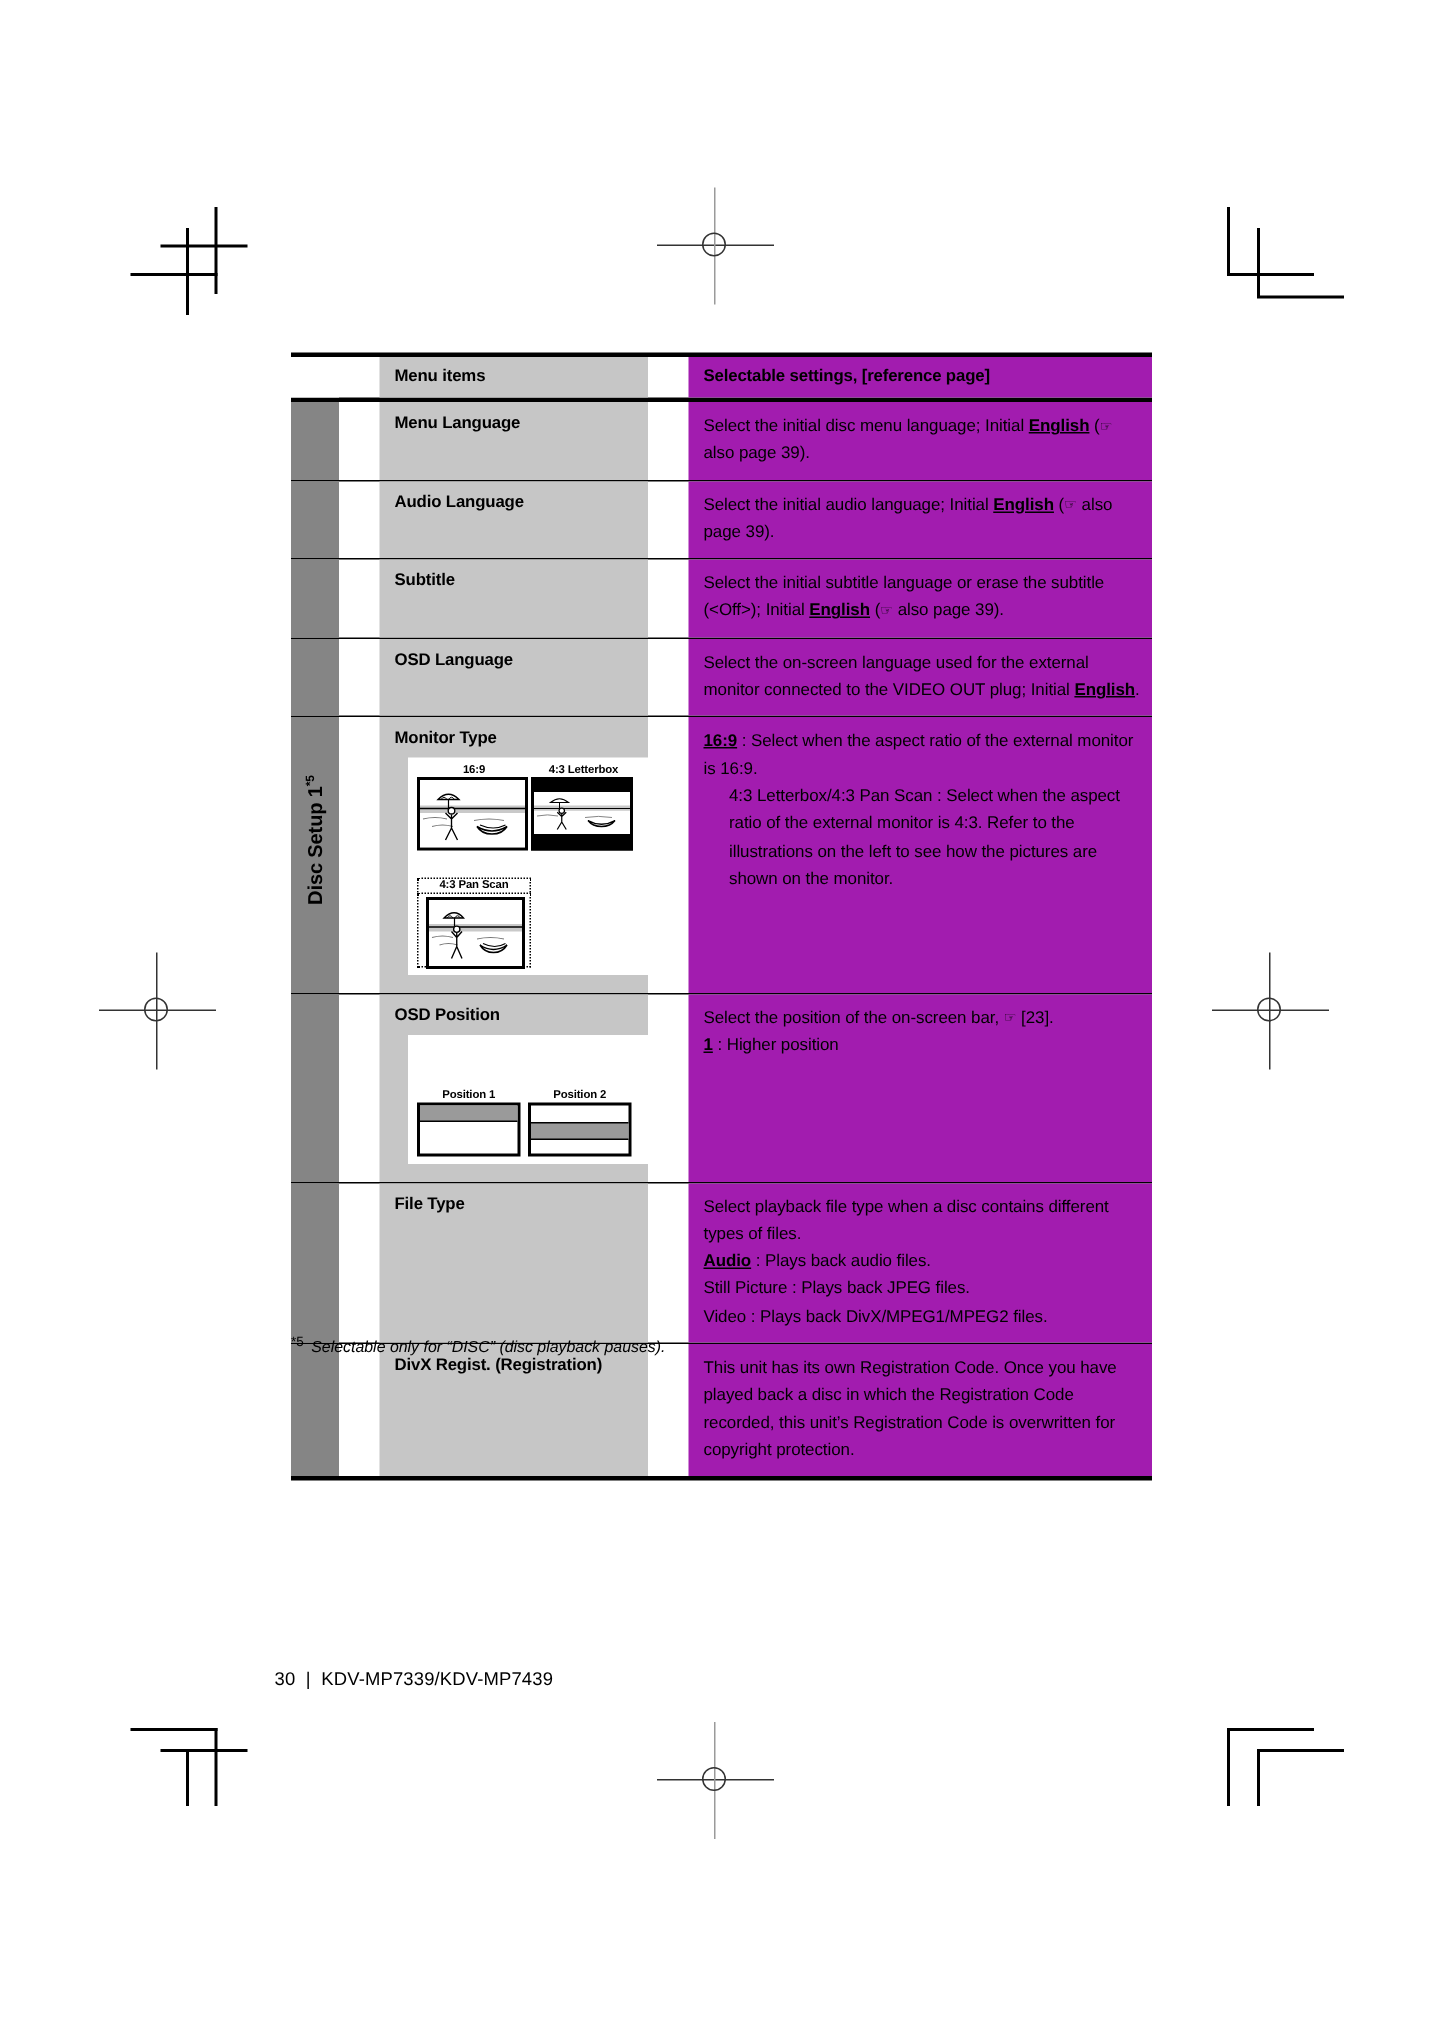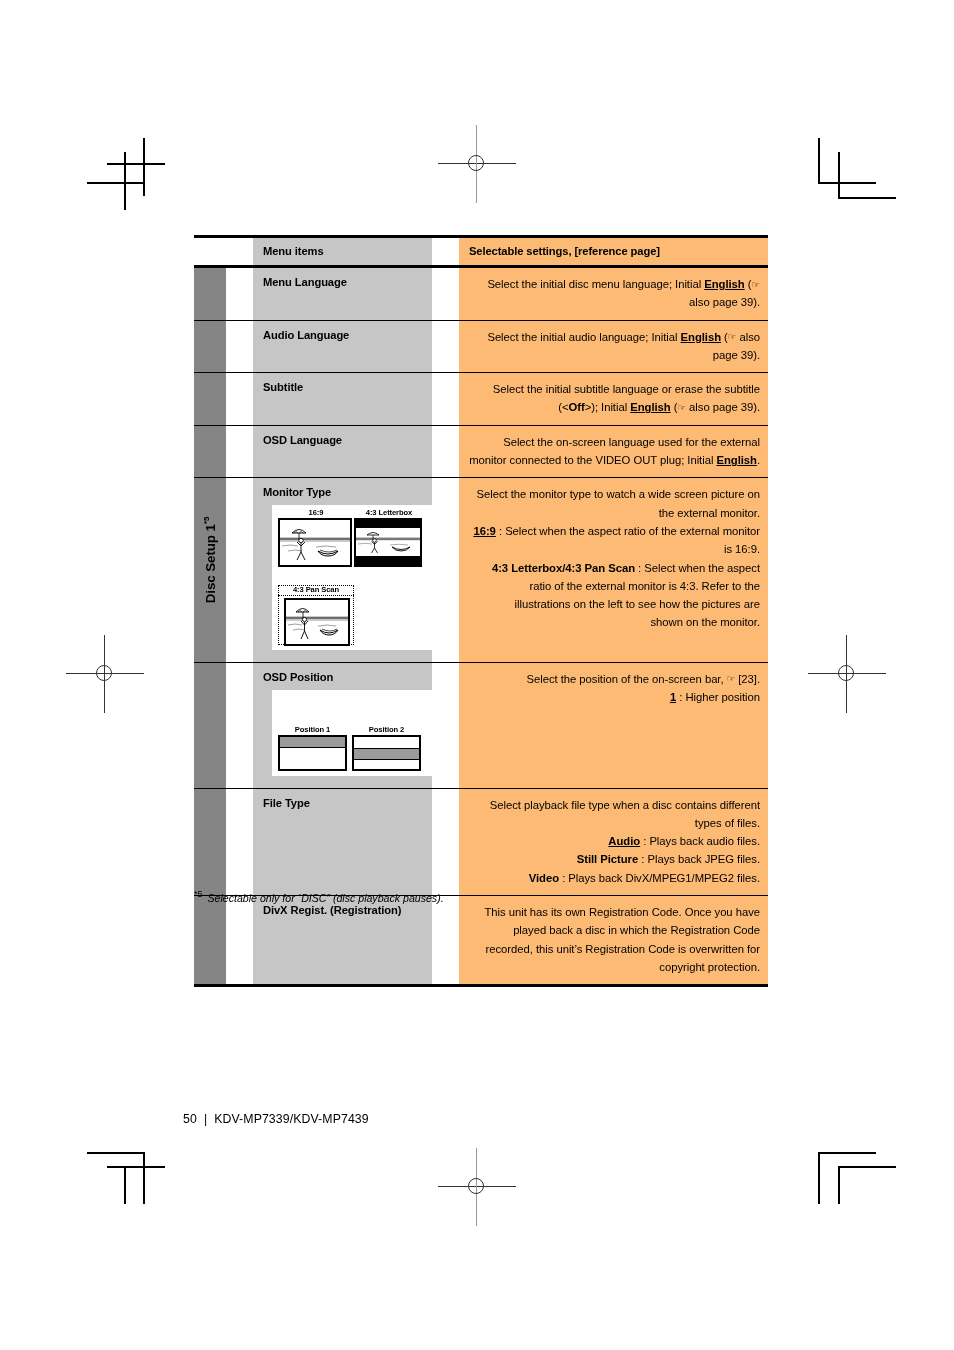--- a/index.html
+++ b/index.html
@@ -68,43 +68,42 @@
 
   .cell-item {
     flex: 0 0 179px;
     width: 179px;
     background: #c6c6c6;
     padding: 7px 0 8px 10px;
     box-sizing: border-box;
   }
   .cell-desc {
     flex: 1 1 auto;
-    background: #fdba74;
+    background: #a21caf;
     padding: 7px 8px 8px 10px;
     box-sizing: border-box;
   }
 
   .row.header .cell-item,
   .row.header .cell-desc { padding-top: 6px; padding-bottom: 7px; }
 
   .item-label {
     font-size: 11.2px;
     font-weight: bold;
     letter-spacing: -0.1px;
     line-height: 1.25;
   }
   .desc-line {
     font-size: 11.3px;
     line-height: 1.62;
     letter-spacing: -0.05px;
-    text-align: right;
   }
   .desc-line.hang   { padding-left: 17px; }
 
-  b, .b { font-weight: bold; }
+  b, .b { font-weight: normal; }
   .u  { font-weight: bold; text-decoration: underline; }
   .hand {
     font-size: 9.5px;
     letter-spacing: 0;
     position: relative;
     top: -0.5px;
   }
 
   
   .illus {
@@ -374,21 +373,20 @@
                   <path d="M36 29 q8 4 15 0" stroke="#000" stroke-width="0.7" fill="none"></path>
                 </svg>
               </div>
             </div>
           </div>
         </div>
       </div>
     </div>
     <div class="cell-desc">
       <div class="desc-body">
-          <div class="desc-line"><span>Select the monitor type to watch a wide screen picture on the external monitor.</span></div>
           <div class="desc-line"><span class="u">16:9</span><span> : Select when the aspect ratio of the external monitor is 16:9.</span></div>
           <div class="desc-line hang"><span class="b">4:3 Letterbox/4:3 Pan Scan</span><span> : Select when the aspect ratio of the external monitor is 4:3. Refer to the illustrations on the left to see how the pictures are shown on the monitor.</span></div>
         </div>
     </div>
   </div>
   <div class="tbl-rule-thin"></div>
 
   <div class="row">
     <div class="spine"></div>
     <div class="cell-item">
@@ -455,14 +453,14 @@
   <div class="rot">
     <span>Disc Setup 1</span><span class="sup">*5</span>
   </div>
 </div>
 
 <div id="footnote">
   <span class="fn-mark">*5</span><span>Selectable only for “DISC” (disc playback pauses).</span>
 </div>
 
 <div id="page-footer">
-  <span>50</span><span class="sep">|</span><span>KDV-MP7339/KDV-MP7439</span>
+  <span>30</span><span class="sep">|</span><span>KDV-MP7339/KDV-MP7439</span>
 </div>
 
 </body></html>

